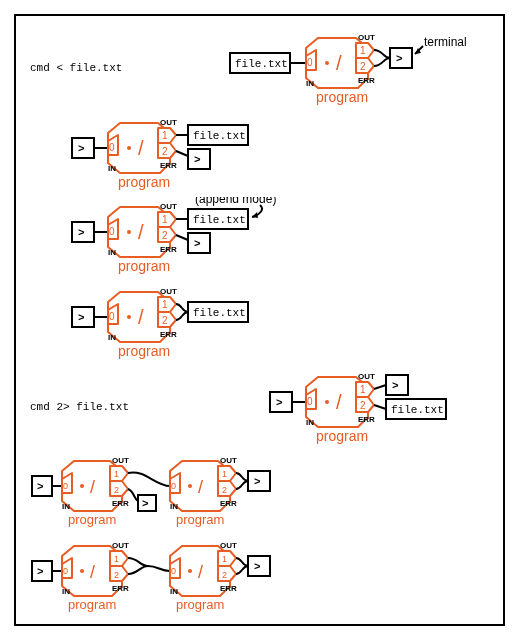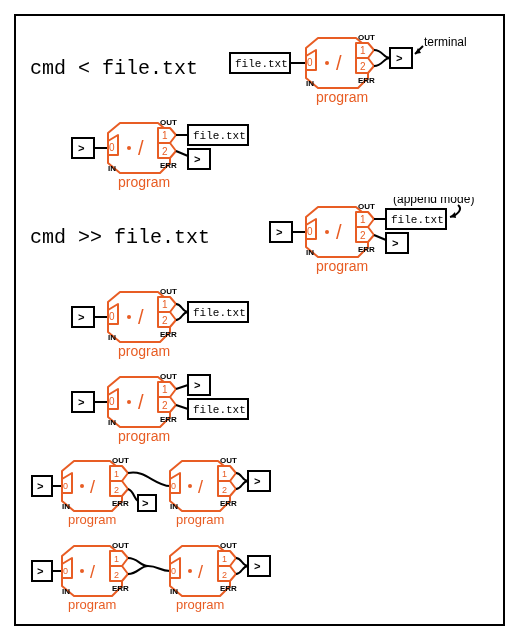--- a/index.html
+++ b/index.html
@@ -21,21 +21,21 @@
     flex-direction: column;
     justify-content: space-between;
   }
   .row {
     display: flex;
     align-items: center;
     height: 80px;
   }
   .cmd {
     font-family: "Courier New", monospace;
-    font-size: 20px;
+    font-size: 11px;
     width: 198px;
     flex-shrink: 0;
     white-space: nowrap;
   }
   .diagram {
     flex: 1;
     height: 80px;
     position: relative;
   }
   .diagram svg {
@@ -151,21 +151,20 @@
         <text class="term-txt" x="163" y="26">file.txt</text>
 
         <line class="wire" x1="146" y1="38" x2="158" y2="43"></line>
         <rect class="box" x="158" y="36" width="22" height="20"></rect>
         <text class="term-txt" x="164" y="50" font-size="13" font-weight="bold">&gt;</text>
       </svg>
     </div>
   </div>
 
   <div class="row">
-    <div class="cmd">cmd &gt;&gt; file.txt</div>
     <div class="diagram">
       <svg width="265" height="80" viewBox="0 0 265 80">
         <rect class="box" x="42" y="25" width="22" height="20"></rect>
         <text class="term-txt" x="48" y="39" font-size="13" font-weight="bold">&gt;</text>
         <line class="wire" x1="64" y1="35" x2="78" y2="35"></line>
         <path class="prog-body" d="M 78 20 L 78 50 L 90 60 L 130 60 L 140 50 L 140 20 L 128 10 L 90 10 Z"></path>
         <path class="prog-body" d="M 78 28 L 88 22 L 88 42 L 78 42 Z"></path>
         <text class="orange-txt" x="79" y="38" font-size="10">0</text>
         <text class="black-txt-small" x="78" y="58">IN</text>
         <path class="prog-body" d="M 128 15 L 140 15 L 146 22 L 140 30 L 128 30 Z"></path>
@@ -213,20 +212,21 @@
 
         <path class="wire" d="M 146 22 C 152 22 152 30 158 30"></path>
         <path class="wire" d="M 146 38 C 152 38 152 30 158 30"></path>
         <rect class="box" x="158" y="20" width="60" height="20"></rect>
         <text class="term-txt" x="163" y="34">file.txt</text>
       </svg>
     </div>
   </div>
 
   <div class="row">
+    <div class="cmd">cmd 2&gt; file.txt</div>
     <div class="diagram">
       <svg width="265" height="80" viewBox="0 0 265 80">
         <rect class="box" x="42" y="25" width="22" height="20"></rect>
         <text class="term-txt" x="48" y="39" font-size="13" font-weight="bold">&gt;</text>
         <line class="wire" x1="64" y1="35" x2="78" y2="35"></line>
         <path class="prog-body" d="M 78 20 L 78 50 L 90 60 L 130 60 L 140 50 L 140 20 L 128 10 L 90 10 Z"></path>
         <path class="prog-body" d="M 78 28 L 88 22 L 88 42 L 78 42 Z"></path>
         <text class="orange-txt" x="79" y="38" font-size="10">0</text>
         <text class="black-txt-small" x="78" y="58">IN</text>
         <path class="prog-body" d="M 128 15 L 140 15 L 146 22 L 140 30 L 128 30 Z"></path>

